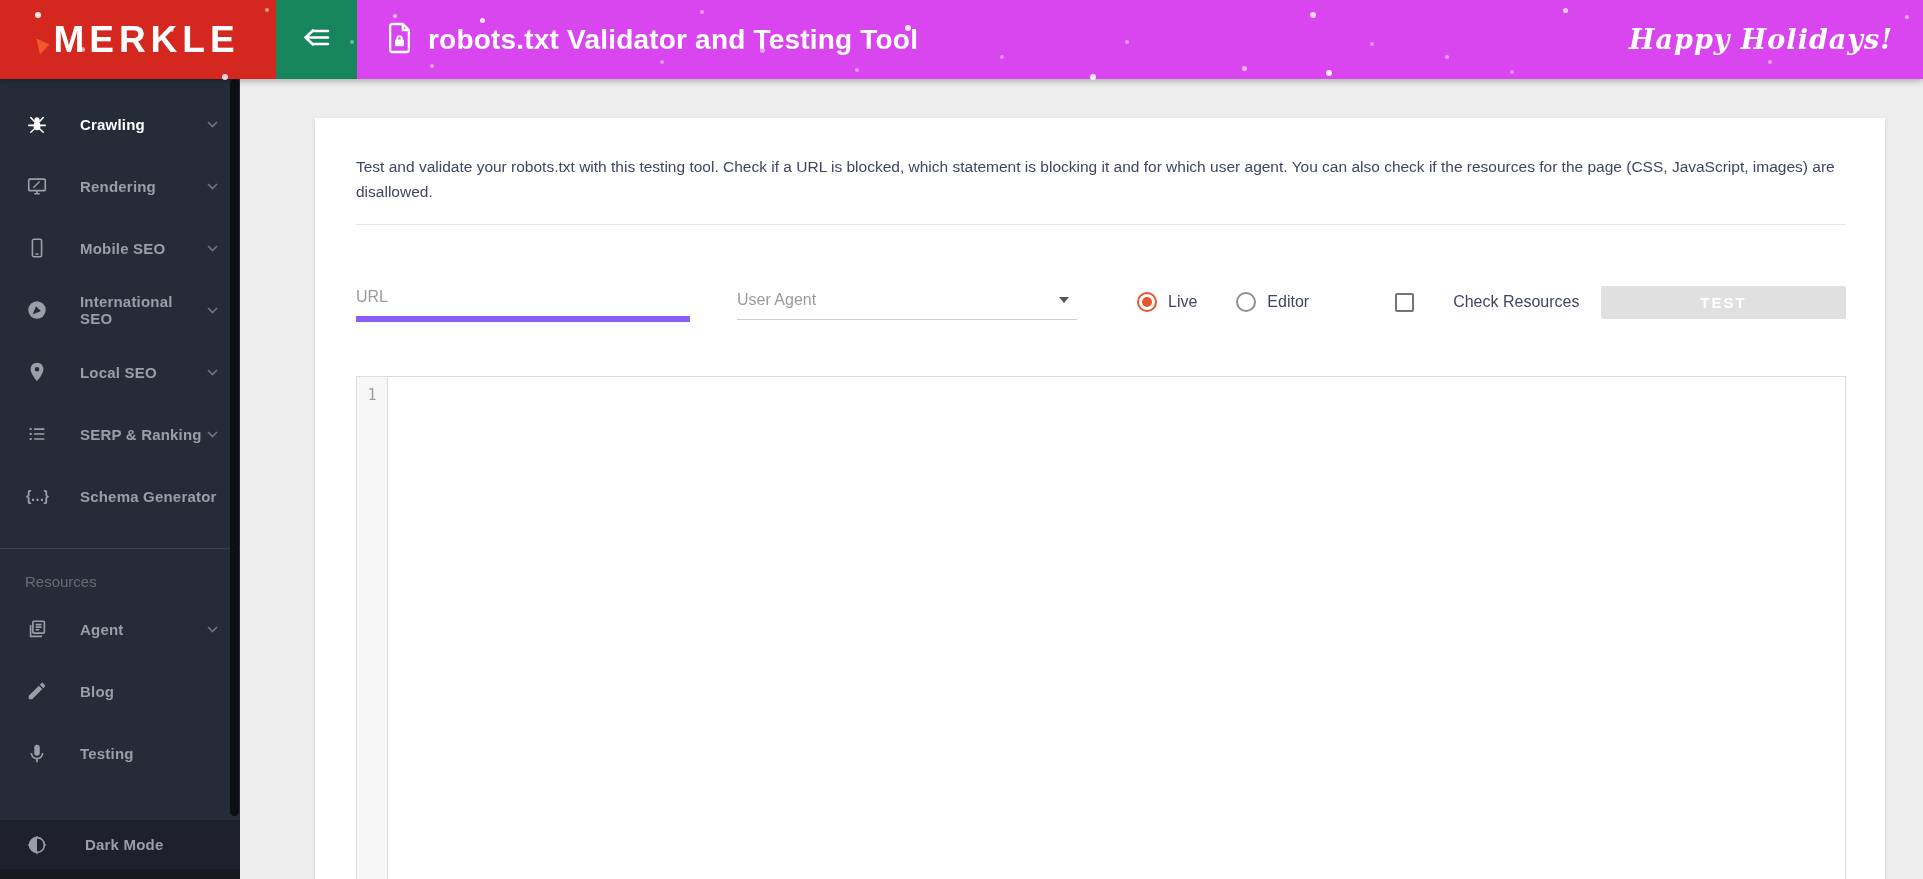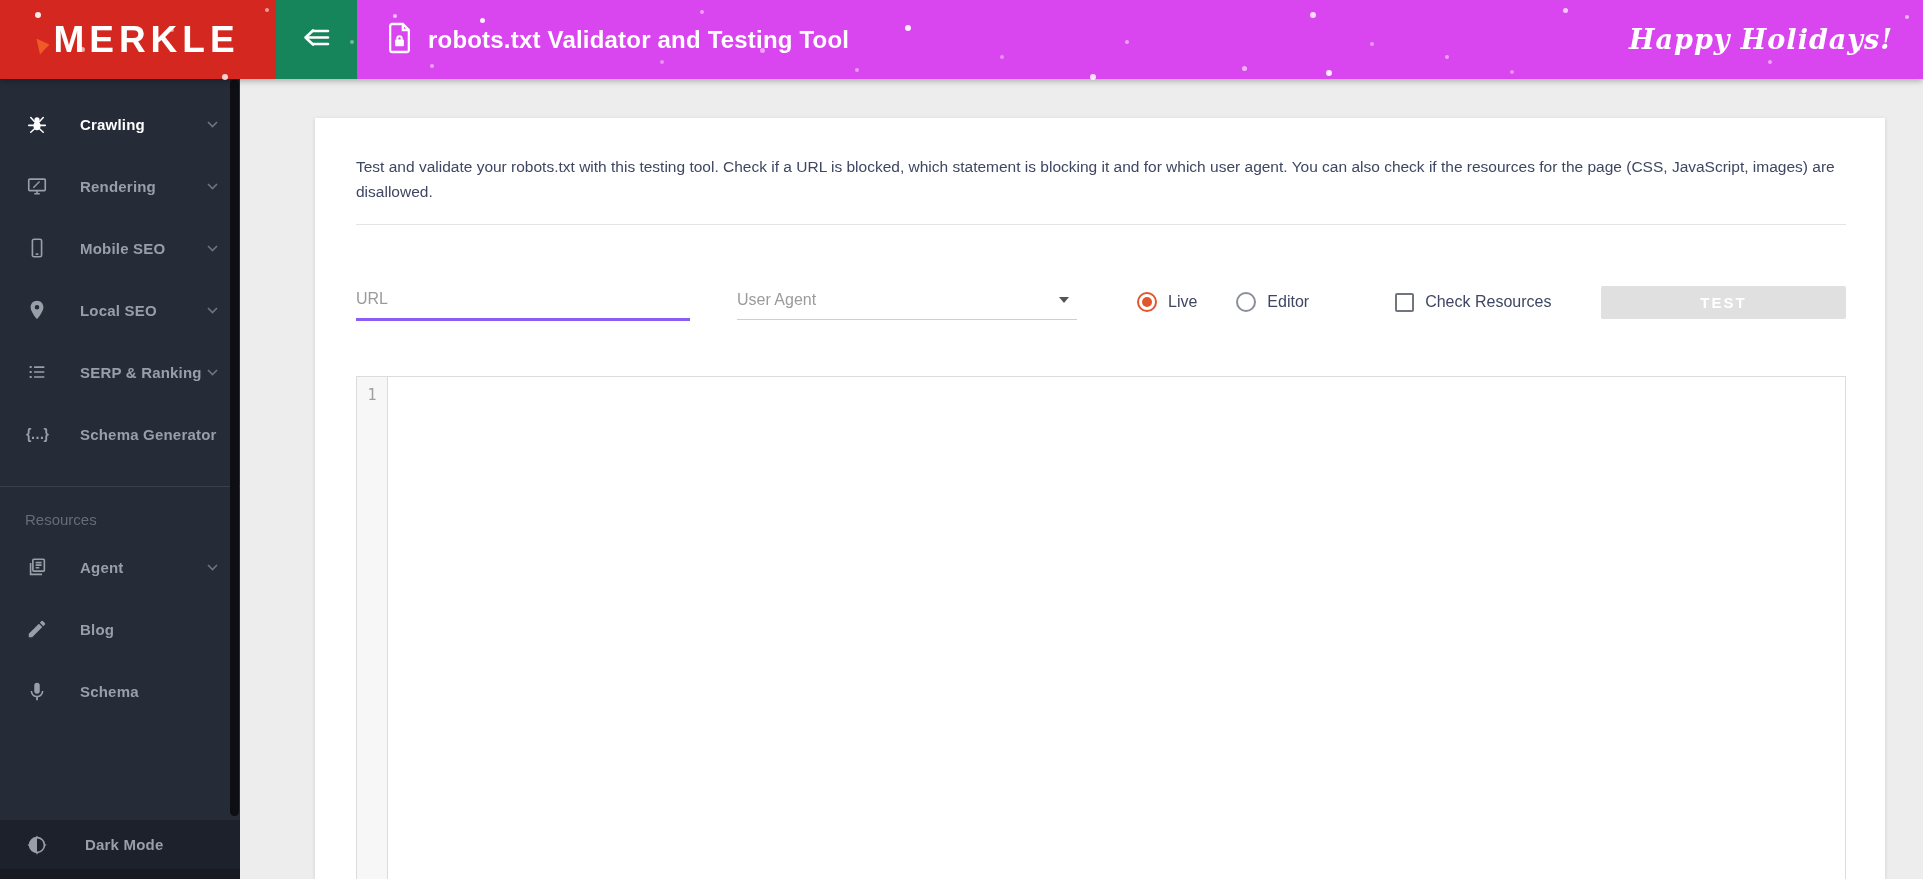--- a/index.html
+++ b/index.html
@@ -8,21 +8,21 @@
 
   
   .header { position:absolute; top:0; left:0; width:1923px; height:79px; display:flex; align-items:stretch;
             background:#d946ef; z-index:20; box-shadow:0 2px 6px rgba(0,0,0,.28); }
   .logo-box { width:276px; background:#d3271f; display:flex; align-items:center; justify-content:center; position:relative; }
   .logo-tri { display:inline-block; width:13px; height:16px; background:#f05a28;
               clip-path:polygon(0 0, 100% 38%, 28% 100%); margin-right:4px; margin-top:14px; }
   .logo-text { color:#fff; font-size:37px; font-weight:800; letter-spacing:5px; }
   .collapse-btn { width:81px; background:#17855c; display:flex; align-items:center; justify-content:center; cursor:pointer; }
   .title-wrap { display:flex; align-items:center; margin-left:29px; gap:15px; }
-  .page-title { color:#fff; font-size:24px; font-weight:700; letter-spacing:.2px;text-align:center; }
+  .page-title { color:#fff; font-size:28px; font-weight:700; letter-spacing:.2px;text-align:center; }
   .greeting { margin-left:auto; margin-right:30px; align-self:center; color:#fff; font-size:27px; font-weight:700;
               font-family:"DejaVu Serif",serif; font-style:italic; letter-spacing:1px; }
   .snow-dot { position:absolute; background:#fff; border-radius:50%; pointer-events:none; }
 
   
   .sidebar { position:absolute; top:79px; left:0; bottom:0; width:240px; background:#262b38; z-index:10; }
   .nav-block-1 { padding-top:14px; }
   .nav-item { height:62px; display:flex; align-items:center; padding:0 22px 0 25px; cursor:pointer; color:#9a9ea8; }
   .nav-item.active { color:#ffffff; }
   .nav-icon { width:24px; display:flex; justify-content:center; align-items:center; flex:none; }
@@ -39,37 +39,37 @@
 
   
   .main { position:absolute; left:276px; top:79px; right:0; bottom:0; background:#ededed; }
   .card { position:absolute; left:39px; top:39px; width:1570px; height:830px; background:#ffffff;
           box-shadow:0 1px 4px rgba(0,0,0,.13); }
   .card-inner { padding:36px 39px 0 41px; }
   .description { font-size:15.5px; line-height:25px; color:#3f4662; max-width:1495px; }
   .card-divider { border:none; border-top:1px solid #e4e4e4; margin-top:20px; }
 
   .form-row { margin-top:58px; height:38px; display:flex; align-items:center; }
-  .url-input { width:334px; border:none; border-bottom:3px solid #8b5cf6; outline:none; font-size:16px;
+  .url-input { width:334px; border:none; border-bottom:6px solid #8b5cf6; outline:none; font-size:16px;
                color:#3f4662; padding:6px 0 10px 0; background:transparent; font-family:inherit; }
   .url-input::placeholder { color:#9b9b9b; }
   .ua-select { width:340px; margin-left:47px; border-bottom:1px solid #cfcfcf; display:flex; align-items:center;
                justify-content:space-between; padding:6px 2px 10px 0; cursor:pointer; }
   .ua-text { font-size:16px; color:#9b9b9b; }
   .ua-arrow { width:0; height:0; border-left:5px solid transparent; border-right:5px solid transparent;
               border-top:6px solid #555; margin-right:6px; }
   .radio-group { display:flex; align-items:center; margin-left:60px;text-align:center; }
   .radio-outer { width:20px; height:20px; border-radius:50%; border:2px solid #8a8f99; display:flex;
                  align-items:center; justify-content:center; cursor:pointer; flex:none; }
   .radio-outer.checked { border-color:#e2562d; }
   .radio-dot { width:10px; height:10px; border-radius:50%; background:transparent; }
   .radio-outer.checked .radio-dot { background:#e2562d; }
   .ctl-label { font-size:16px; color:#3f4662; margin-left:11px; cursor:pointer; }
   .radio-editor { margin-left:39px; }
-  .checkbox-wrap { display:flex; align-items:center; margin-left:86px; }
+  .checkbox-wrap { display:flex; align-items:center; margin-left:86px;gap:28px; }
   .checkbox-box { width:19px; height:19px; border:2px solid #70757e; border-radius:2px; background:#fff; cursor:pointer; flex:none; }
   .test-btn { margin-left:auto; width:245px; height:33px; background:#e0e0e0; border:none; border-radius:2px;
               color:#ffffff; font-size:15px; font-weight:700; letter-spacing:2px; font-family:inherit; cursor:default; }
 
   .editor { margin-top:55px; height:545px; border:1px solid #dcdcdc; display:flex; }
   .editor-gutter { width:31px; background:#f7f7f7; border-right:1px solid #dcdcdc; text-align:center;
                    padding-top:9px; color:#9e9e9e; font-family:"DejaVu Sans Mono",monospace; font-size:15px; flex:none; }
   .editor-body { flex:1; background:#fff; cursor:text; }
 </style>
 </head>
@@ -175,20 +175,34 @@
           </span>
           <span class="nav-label">Mobile SEO</span>
           <span class="nav-chevron">
             <svg width="11" height="7" viewBox="0 0 11 7" fill="none" stroke="currentColor" stroke-width="1.6">
               <path d="M1 1l4.5 4.5L10 1"></path>
             </svg>
           </span>
         </div>
         <div class="nav-item">
           <span class="nav-icon">
+            <svg viewBox="0 0 24 24" width="22" height="22">
+              <circle cx="12" cy="12" r="9.5" fill="currentColor"></circle>
+              <path d="M7.2 16.8l9-3.8-5.2-5.2z" fill="#262b38"></path>
+            </svg>
+          </span>
+          <span class="nav-label">International SEO</span>
+          <span class="nav-chevron">
+            <svg width="11" height="7" viewBox="0 0 11 7" fill="none" stroke="currentColor" stroke-width="1.6">
+              <path d="M1 1l4.5 4.5L10 1"></path>
+            </svg>
+          </span>
+        </div>
+        <div class="nav-item">
+          <span class="nav-icon">
             <svg viewBox="0 0 24 24" width="22" height="22" fill="currentColor">
               <path d="M12 2C8.1 2 5 5.1 5 9c0 5.2 7 13 7 13s7-7.8 7-13c0-3.9-3.1-7-7-7zm0 9.5A2.5 2.5 0 1 1 12 6.5a2.5 2.5 0 0 1 0 5z"></path>
             </svg>
           </span>
           <span class="nav-label">Local SEO</span>
           <span class="nav-chevron">
             <svg width="11" height="7" viewBox="0 0 11 7" fill="none" stroke="currentColor" stroke-width="1.6">
               <path d="M1 1l4.5 4.5L10 1"></path>
             </svg>
           </span>
@@ -239,21 +253,21 @@
           </span>
           <span class="nav-label">Blog</span>
         </div>
         <div class="nav-item">
           <span class="nav-icon">
             <svg viewBox="0 0 24 24" width="22" height="22" fill="currentColor">
               <path d="M12 15a3 3 0 0 0 3-3V6a3 3 0 0 0-6 0v6a3 3 0 0 0 3 3z"></path>
               <path d="M17.3 12a5.3 5.3 0 0 1-10.6 0H5a7 7 0 0 0 6 6.92V22h2v-3.08A7 7 0 0 0 19 12h-1.7z"></path>
             </svg>
           </span>
-          <span class="nav-label">Schema</span>
+          <span class="nav-label">Testing</span>
         </div>
       </div>
     </nav>
   <div class="side-scrollbar"></div>
   <div class="darkmode-bar">
     <span class="nav-icon">
         <svg viewBox="0 0 24 24" width="22" height="22" fill="currentColor">
           <path d="M12 3a9 9 0 1 0 0 18 9 9 0 0 0 0-18zm0 16.2V4.8a7.2 7.2 0 0 1 0 14.4z"></path>
           <path d="M12 1.5l1.2 2h-2.4zM12 22.5l1.2-2h-2.4zM1.5 12l2-1.2v2.4zM22.5 12l-2-1.2v2.4z"></path>
         </svg>

